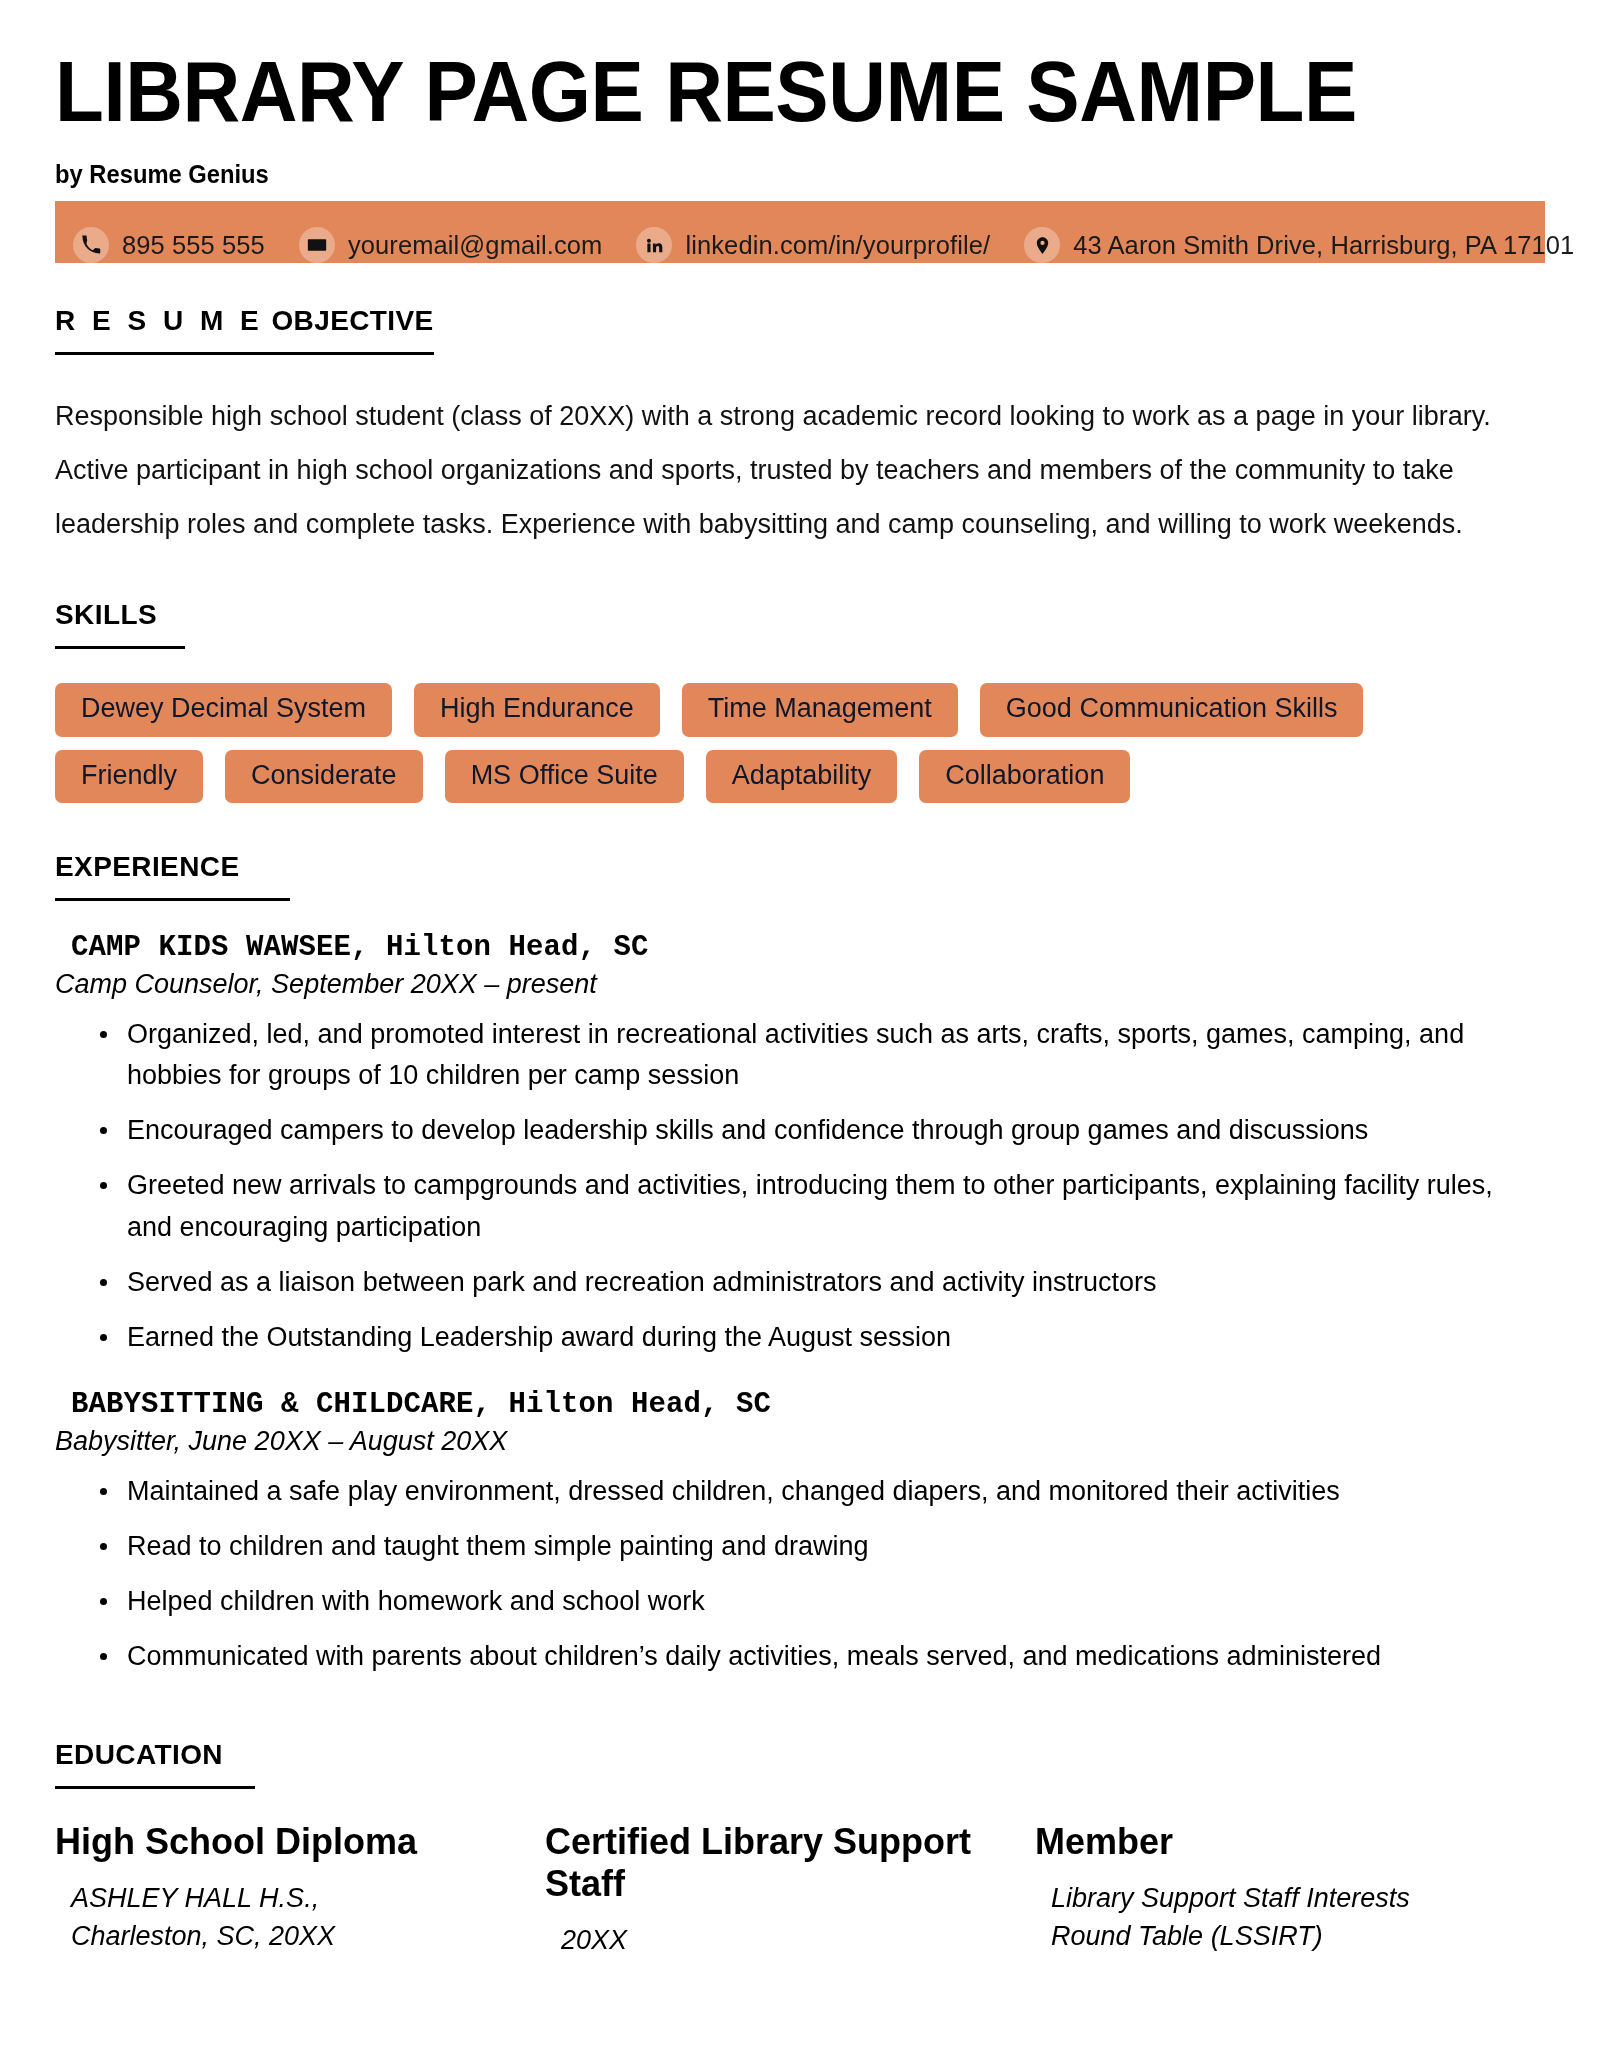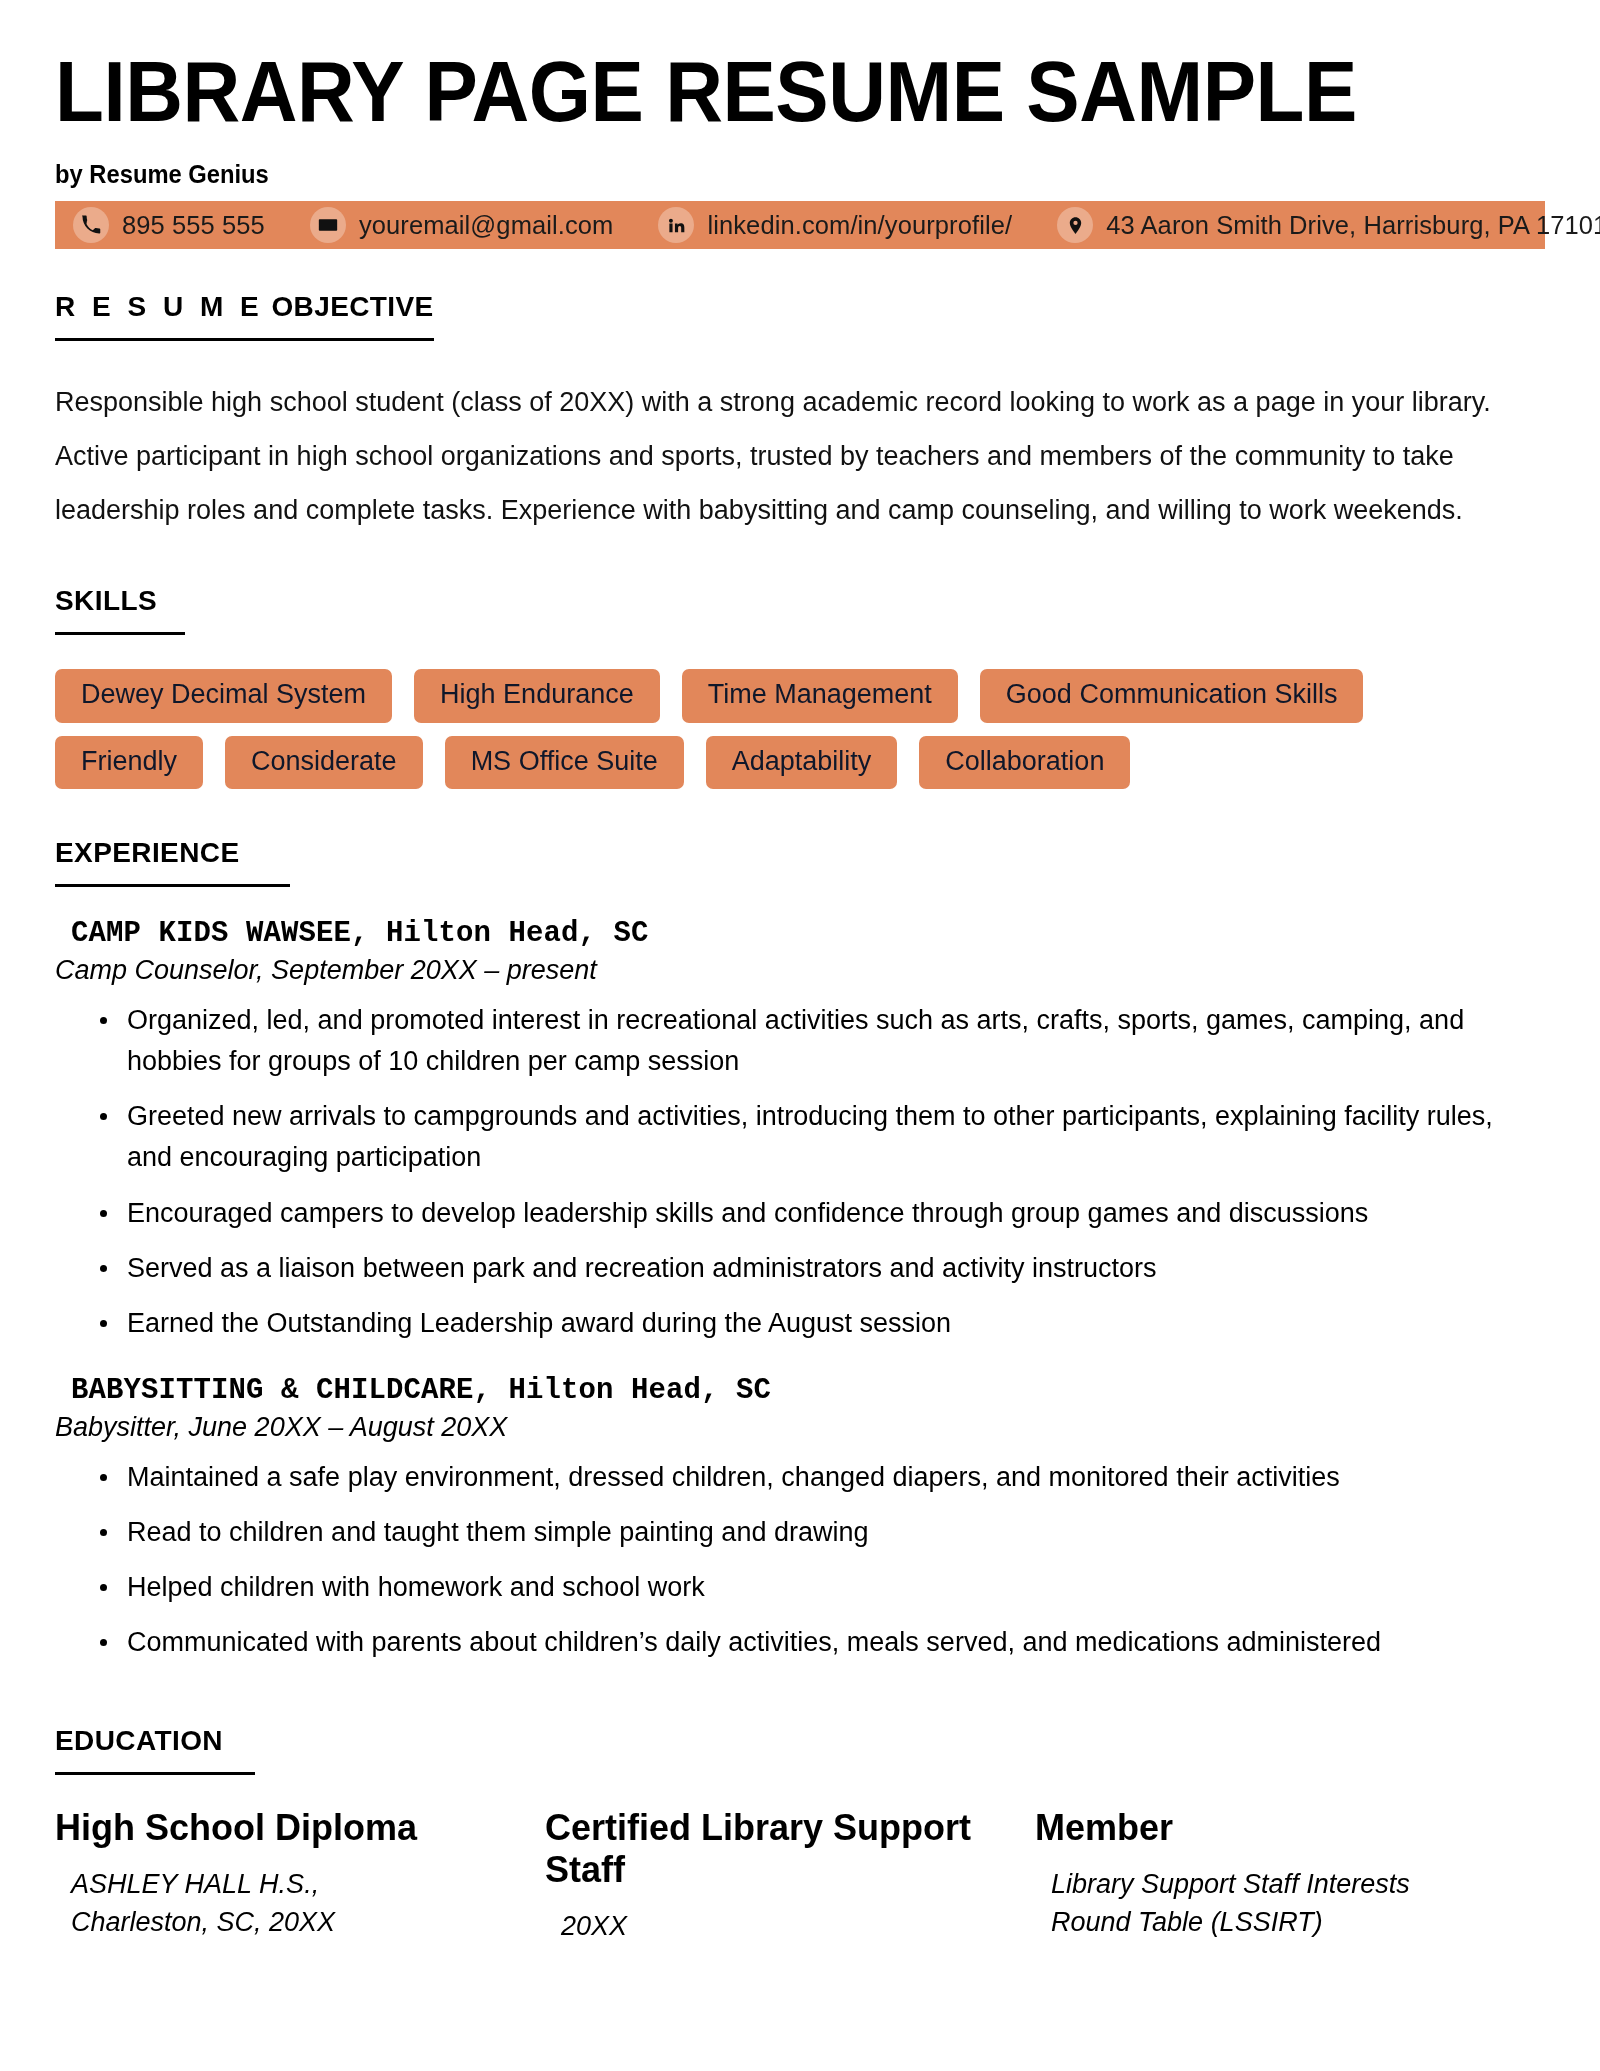--- a/index.html
+++ b/index.html
@@ -37,25 +37,25 @@
     font-weight: 700;
     font-size: 25px;
     transform: scaleX(0.95);
     transform-origin: left center;
     margin: 0 0 12px 0;
   }
 
   
   .contact-bar {
     background: #e2875a;
-    height: 48px;
+    height: 62px;
     display: flex;
-    align-items: center;
+    align-items: flex-end;
     padding: 0 18px;
-    gap: 15px;
+    gap: 4px;
     margin-bottom: 42px;
   }
   .contact-item {
     display: flex;
     align-items: center;
     margin-right: 30px;
     white-space: nowrap;
   }
   .contact-item:last-child { margin-right: 0; }
   .ico {
@@ -252,22 +252,22 @@
   <div class="sec-gap"></div>
 
   <div class="section">
     <div class="sec-head exp-w">EXPERIENCE</div>
     <div id="experience-list">
         <div class="exp-block">
           <div class="exp-company">CAMP KIDS WAWSEE, Hilton Head, SC</div>
           <div class="exp-role">Camp Counselor, September 20XX – present</div>
           <ul class="bullets">
             <li>Organized, led, and promoted interest in recreational activities such as arts, crafts, sports, games, camping, and hobbies for groups of 10 children per camp session</li>
+            <li>Encouraged campers to develop leadership skills and confidence through group games and discussions</li>
             <li>Greeted new arrivals to campgrounds and activities, introducing them to other participants, explaining facility rules, and encouraging participation</li>
-            <li>Encouraged campers to develop leadership skills and confidence through group games and discussions</li>
             <li>Served as a liaison between park and recreation administrators and activity instructors</li>
             <li>Earned the Outstanding Leadership award during the August session</li>
           </ul>
         </div>
         <div class="exp-block">
           <div class="exp-company">BABYSITTING &amp; CHILDCARE, Hilton Head, SC</div>
           <div class="exp-role">Babysitter, June 20XX – August 20XX</div>
           <ul class="bullets">
             <li>Maintained a safe play environment, dressed children, changed diapers, and monitored their activities</li>
             <li>Read to children and taught them simple painting and drawing</li>

